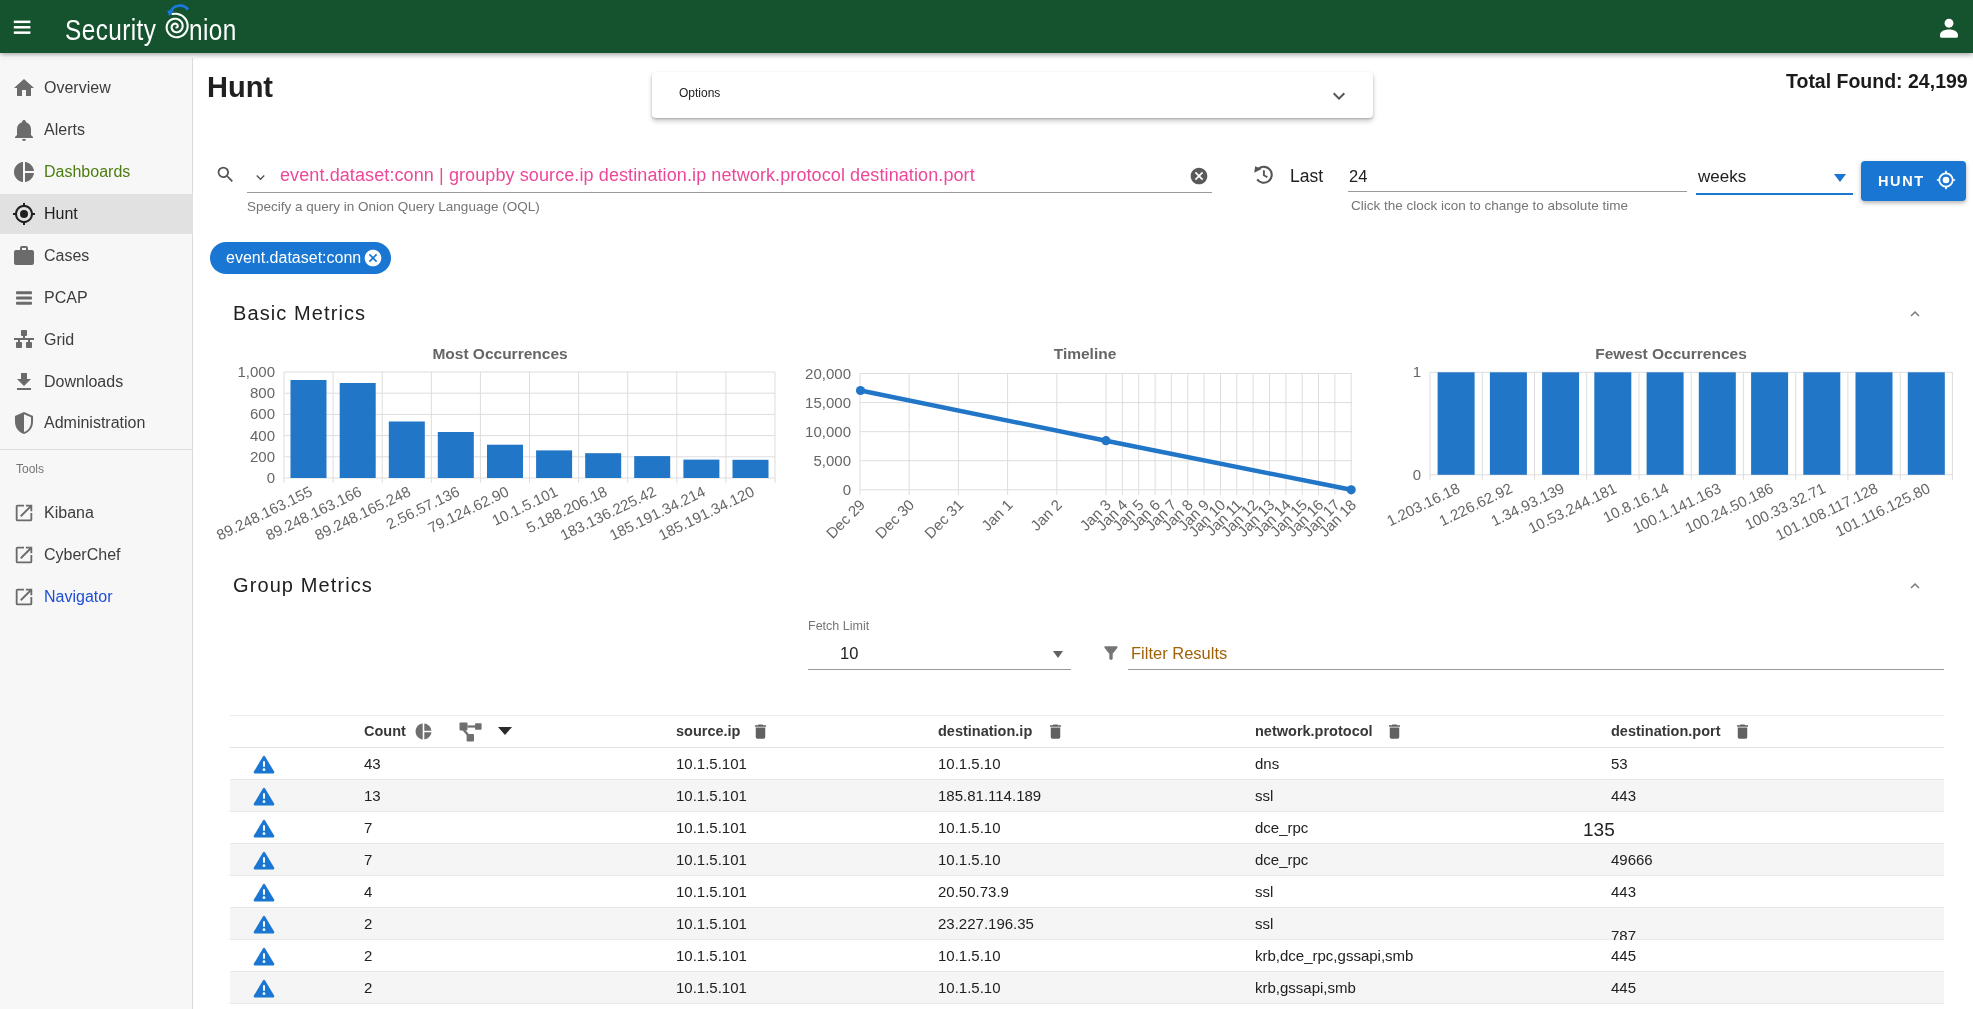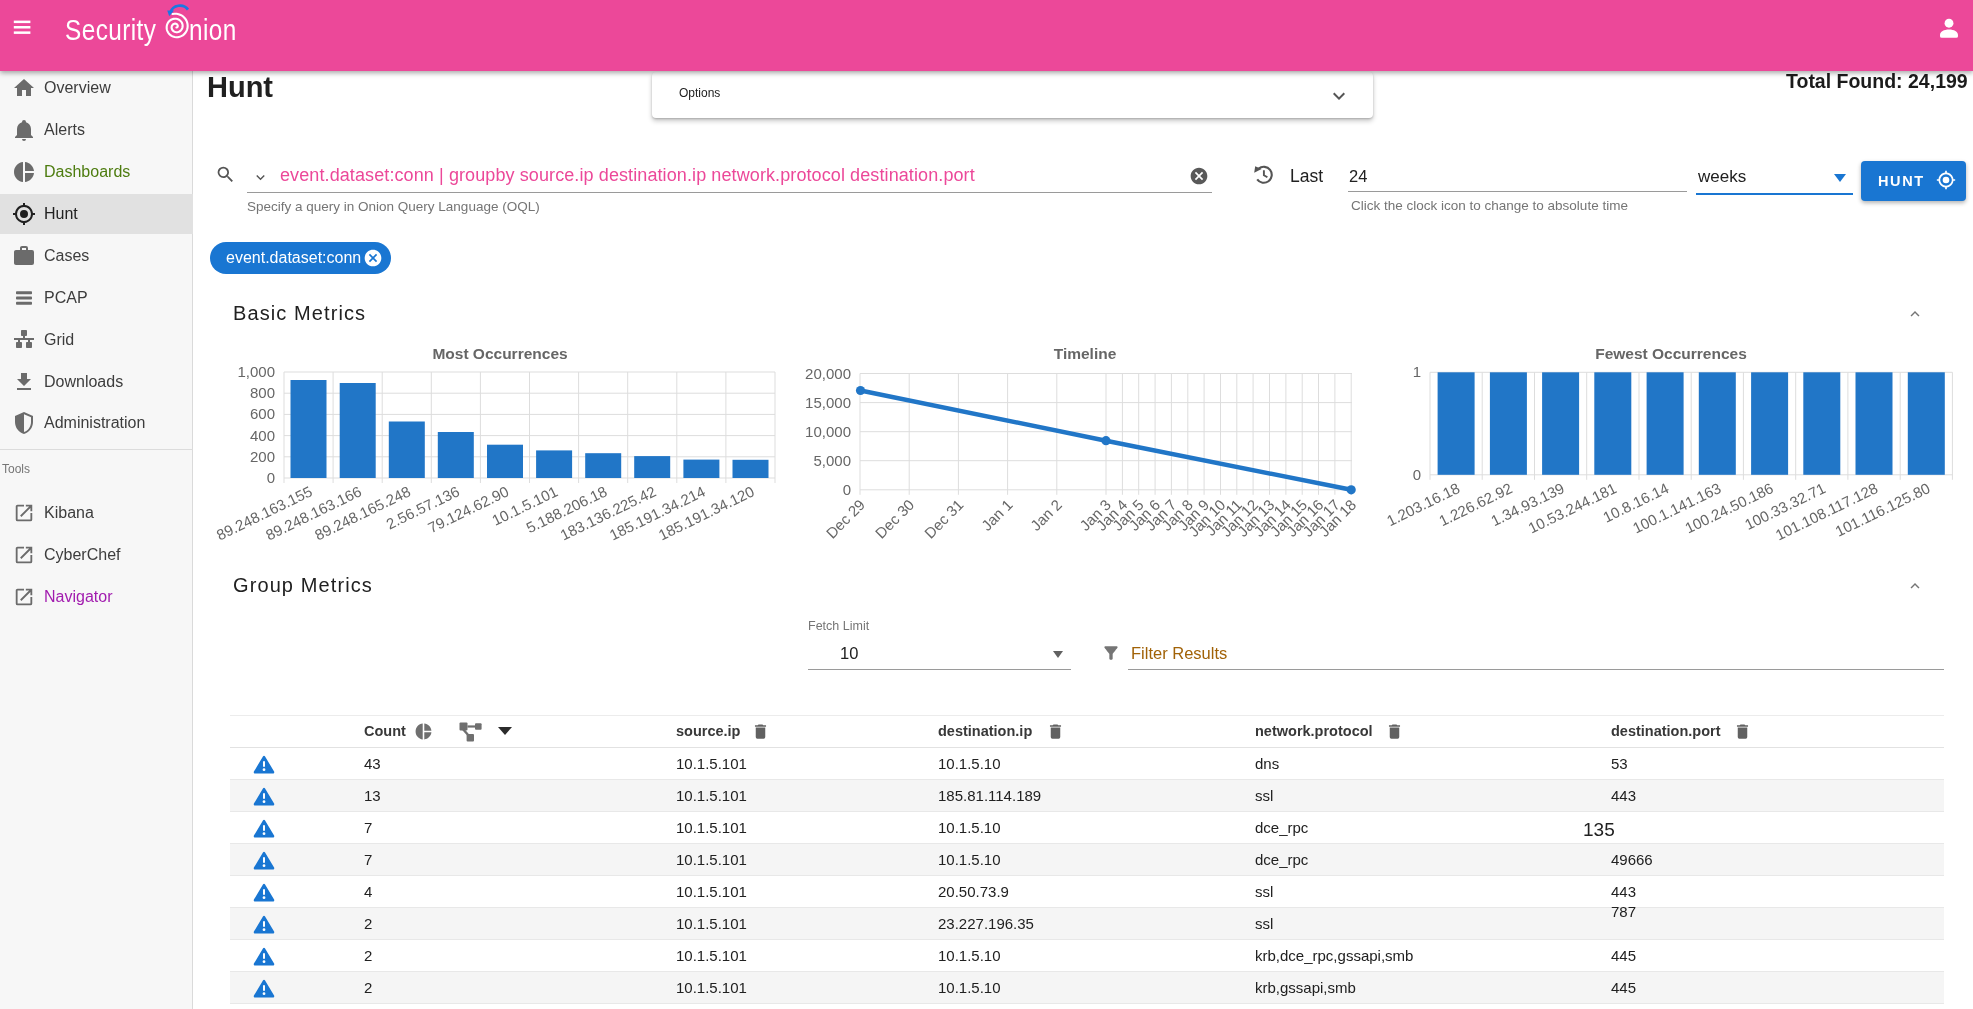--- a/index.html
+++ b/index.html
@@ -1,13 +1,13 @@
 <!DOCTYPE html>
 <html><head><meta charset="utf-8"><style>*{margin:0;padding:0;box-sizing:border-box}html,body{width:1973px;height:1009px;overflow:hidden;background:#fff;font-family:"Liberation Sans",sans-serif;-webkit-font-smoothing:antialiased}.abs{position:absolute}</style></head><body>
-<div class="abs" style="left:0;top:0;width:1973px;height:71px;background:#ec4899;box-shadow:0 2px 5px rgba(0,0,0,.35);z-index:10">
+<div class="abs" style="left:0;top:0;width:1973px;height:53px;background:#14532d;box-shadow:0 2px 5px rgba(0,0,0,.35);z-index:10">
     <svg class="abs" style="left:13px;top:19px" width="20" height="20">
       <rect x="0.8" y="1.6" width="16.6" height="2.5" fill="#fff"></rect>
       <rect x="0.8" y="7" width="16.6" height="2.5" fill="#fff"></rect>
       <rect x="0.8" y="12.4" width="16.6" height="2.5" fill="#fff"></rect>
     </svg>
     <div class="abs" style="left:65px;top:14px;color:#fff;font-size:29px;font-weight:400;transform:scaleX(.84);transform-origin:left top;letter-spacing:.5px">Security</div>
     <div class="abs" style="left:189px;top:14px;color:#fff;font-size:29px;font-weight:400;transform:scaleX(.84);transform-origin:left top;letter-spacing:.5px">nion</div>
     <svg class="abs" style="left:160px;top:2px;overflow:visible" width="36" height="52" viewBox="0 0 36 52">
       <path d="M12.48,11.95 L14.58,11.7 L16.66,11.78 L18.69,12.19 L20.6,12.92 L22.36,13.93 L23.91,15.19 L25.23,16.68 L26.28,18.34 L27.04,20.13 L27.51,21.99 L27.66,23.89 L27.51,25.77 L27.07,27.58 L26.35,29.27 L25.38,30.81 L24.19,32.16 L22.81,33.29 L21.29,34.17 L19.66,34.79 L17.98,35.13 L16.28,35.2 L14.61,35.0 L13.02,34.54 L11.54,33.84 L10.21,32.92 L9.06,31.81 L8.11,30.55 L7.39,29.18 L6.91,27.72 L6.67,26.22 L6.67,24.73 L6.91,23.28 L7.38,21.9 L8.05,20.63 L8.9,19.51 L9.91,18.55 L11.04,17.78 L12.26,17.2 L13.54,16.84 L14.85,16.69 L16.13,16.76 L17.38,17.02 L18.54,17.48 L19.6,18.1 L20.52,18.88 L21.3,19.78 L21.91,20.77 L22.34,21.83 L22.59,22.93 L22.66,24.03 L22.55,25.11 L22.28,26.14 L21.85,27.09 L21.28,27.95 L20.59,28.68 L19.81,29.28 L18.96,29.74 L18.07,30.04 L17.16,30.2 L16.26,30.2 L15.39,30.06 L14.57,29.79 L13.83,29.39 L13.18,28.89 L12.63,28.31 L12.19,27.66 L11.88,26.97 L11.69,26.25 L11.62,25.54 L11.67,24.84 L11.83,24.18 L12.09,23.57 L12.43,23.03 L12.85,22.57 L13.32,22.2 L13.83,21.93 L14.36,21.74 L14.89,21.66 L15.41,21.66 L15.9,21.75 L16.35,21.91 L16.75,22.14 L17.09,22.43 L17.36,22.75 L17.56,23.09 L17.69,23.45 L17.75,23.81 L17.75,24.15 L17.68,24.47 L17.57,24.75 L17.41,25.0 L17.23,25.19 L17.02,25.33 L16.8,25.42 L16.59,25.46 L16.39,25.45" fill="none" stroke="#fff" stroke-width="2.1" stroke-linecap="round"></path>
       <path d="M10.6,10.2 A9.6,8.6 0 0 1 28,7.6" fill="none" stroke="#1a78e2" stroke-width="2.7"></path>
@@ -52,33 +52,33 @@
     <div class="abs" style="left:44px;top:272px;font-size:16px;color:#3d3d3d;line-height:20px">Grid</div>
     <svg style="position:absolute;left:12px;top:312px" width="24" height="24" viewBox="0 0 24 24">
       <path d="M5,20H19V18H5M19,9H15V3H9V9H5L12,16L19,9Z" fill="#6b6b6b"></path>
     </svg>
     <div class="abs" style="left:44px;top:314px;font-size:16px;color:#3d3d3d;line-height:20px">Downloads</div>
     <svg style="position:absolute;left:12px;top:353px" width="24" height="24" viewBox="0 0 24 24">
       <path d="M21,11C21,16.55 17.16,21.74 12,23C6.84,21.74 3,16.55 3,11V5L12,1L21,5V11M12,21C15.75,20 19,15.54 19,11.22V6.3L12,3.18V21Z" fill="#6b6b6b"></path>
     </svg>
     <div class="abs" style="left:44px;top:355px;font-size:16px;color:#3d3d3d;line-height:20px">Administration</div>
     <div class="abs" style="left:0;top:391px;width:193px;height:1px;background:#dcdcdc"></div>
-    <div class="abs" style="left:2px;top:404px;font-size:12px;color:#757575">Tools</div>
+    <div class="abs" style="left:16px;top:404px;font-size:12px;color:#757575">Tools</div>
     <svg style="position:absolute;left:13px;top:444px" width="22" height="22" viewBox="0 0 24 24">
       <path d="M14,3V5H17.59L7.76,14.83L9.17,16.24L19,6.41V10H21V3M19,19H5V5H12V3H5C3.89,3 3,3.9 3,5V19A2,2 0 0,0 5,21H19A2,2 0 0,0 21,19V12H19V19Z" fill="#6b6b6b"></path>
     </svg>
     <div class="abs" style="left:44px;top:445px;font-size:16px;color:#3d3d3d;line-height:20px">Kibana</div>
     <svg style="position:absolute;left:13px;top:486px" width="22" height="22" viewBox="0 0 24 24">
       <path d="M14,3V5H17.59L7.76,14.83L9.17,16.24L19,6.41V10H21V3M19,19H5V5H12V3H5C3.89,3 3,3.9 3,5V19A2,2 0 0,0 5,21H19A2,2 0 0,0 21,19V12H19V19Z" fill="#6b6b6b"></path>
     </svg>
     <div class="abs" style="left:44px;top:487px;font-size:16px;color:#3d3d3d;line-height:20px">CyberChef</div>
     <svg style="position:absolute;left:13px;top:528px" width="22" height="22" viewBox="0 0 24 24">
       <path d="M14,3V5H17.59L7.76,14.83L9.17,16.24L19,6.41V10H21V3M19,19H5V5H12V3H5C3.89,3 3,3.9 3,5V19A2,2 0 0,0 5,21H19A2,2 0 0,0 21,19V12H19V19Z" fill="#6b6b6b"></path>
     </svg>
-    <div class="abs" style="left:44px;top:529px;font-size:16px;color:#a21caf;line-height:20px">Navigator</div>
+    <div class="abs" style="left:44px;top:529px;font-size:16px;color:#1d4ed8;line-height:20px">Navigator</div>
   </div>
 <div class="abs" style="left:207px;top:71px;font-size:29px;font-weight:bold;color:#202020">Hunt</div>
 <div class="abs" style="left:652px;top:72px;width:721px;height:46px;background:#fff;border-radius:4px;box-shadow:0 3px 5px rgba(0,0,0,.22),0 1px 2px rgba(0,0,0,.18)"></div>
 <div class="abs" style="left:679px;top:86px;font-size:12px;color:#212121">Options</div>
 <svg style="position:absolute;left:1327px;top:84px" width="24" height="24" viewBox="0 0 24 24">
     <path d="M7.41,8.58L12,13.17L16.59,8.58L18,10L12,16L6,10L7.41,8.58Z" fill="#555"></path>
   </svg>
 <div class="abs" style="left:1786px;top:70px;font-size:19.5px;font-weight:bold;color:#1b1b1b">Total Found: 24,199</div>
 <svg style="position:absolute;left:215px;top:164px" width="21" height="21" viewBox="0 0 24 24">
     <path d="M9.5,3A6.5,6.5 0 0,1 16,9.5C16,11.11 15.41,12.59 14.44,13.73L14.71,14H15.5L20.5,19L19,20.5L14,15.5V14.71L13.73,14.44C12.59,15.41 11.11,16 9.5,16A6.5,6.5 0 0,1 3,9.5A6.5,6.5 0 0,1 9.5,3M9.5,5C7,5 5,7 5,9.5C5,12 7,14 9.5,14C12,14 14,12 14,9.5C14,7 12,5 9.5,5Z" fill="#555"></path>
@@ -369,21 +369,21 @@
     <div class="abs" style="left:0;top:224px;width:1714px;height:1px;background:#e8e8e8"></div>
     <svg class="abs" style="left:23px;top:199px" width="22" height="20" viewBox="0 0 24 21.5">
       <path d="M13,2.2 L23,19 C23.6,20 22.9,21.2 21.75,21.2 H2.25 C1.1,21.2 0.4,20 1,19 L11,2.2 C11.46,1.46 12.54,1.46 13,2.2 Z" fill="#1976d2"></path>
       <rect x="10.9" y="7.4" width="2.2" height="6.6" rx="1.1" fill="#fff"></rect>
       <circle cx="12" cy="17" r="1.5" fill="#fff"></circle>
     </svg>
     <div class="abs" style="left:134px;top:200px;font-size:15px;color:#212121">2</div>
     <div class="abs" style="left:446px;top:200px;font-size:15px;color:#212121">10.1.5.101</div>
     <div class="abs" style="left:708px;top:200px;font-size:15px;color:#212121">23.227.196.35</div>
     <div class="abs" style="left:1025px;top:200px;font-size:15px;color:#212121">ssl</div>
-    <div class="abs" style="left:1381px;top:188px;font-size:15px;color:#212121">787</div>
+    <div class="abs" style="left:1381px;top:212px;font-size:15px;color:#212121">787</div>
     <div class="abs" style="left:0;top:225px;width:1714px;height:31px;background:#ffffff"></div>
     <div class="abs" style="left:0;top:256px;width:1714px;height:1px;background:#e8e8e8"></div>
     <svg class="abs" style="left:23px;top:231px" width="22" height="20" viewBox="0 0 24 21.5">
       <path d="M13,2.2 L23,19 C23.6,20 22.9,21.2 21.75,21.2 H2.25 C1.1,21.2 0.4,20 1,19 L11,2.2 C11.46,1.46 12.54,1.46 13,2.2 Z" fill="#1976d2"></path>
       <rect x="10.9" y="7.4" width="2.2" height="6.6" rx="1.1" fill="#fff"></rect>
       <circle cx="12" cy="17" r="1.5" fill="#fff"></circle>
     </svg>
     <div class="abs" style="left:134px;top:232px;font-size:15px;color:#212121">2</div>
     <div class="abs" style="left:446px;top:232px;font-size:15px;color:#212121">10.1.5.101</div>
     <div class="abs" style="left:708px;top:232px;font-size:15px;color:#212121">10.1.5.10</div>

